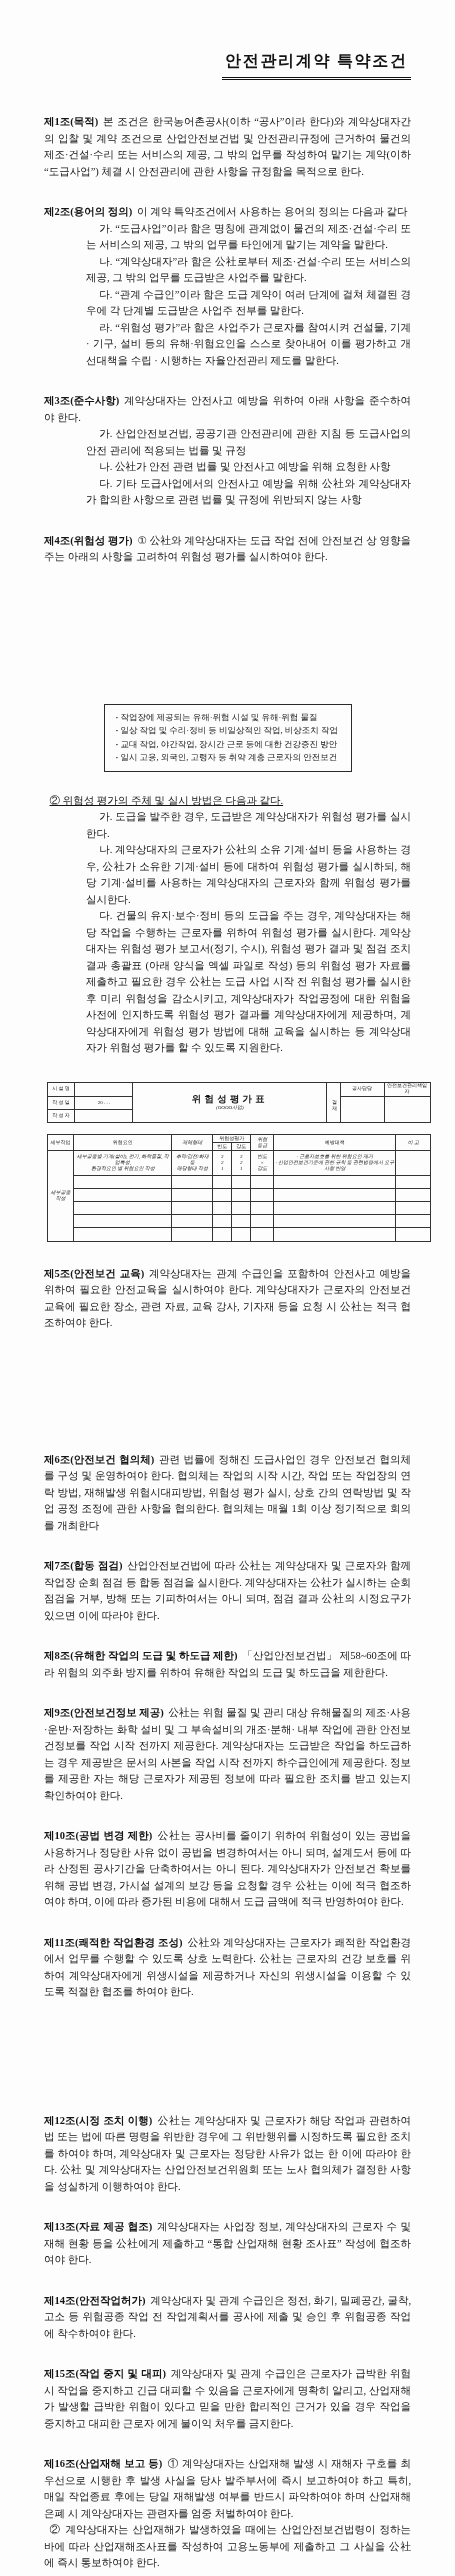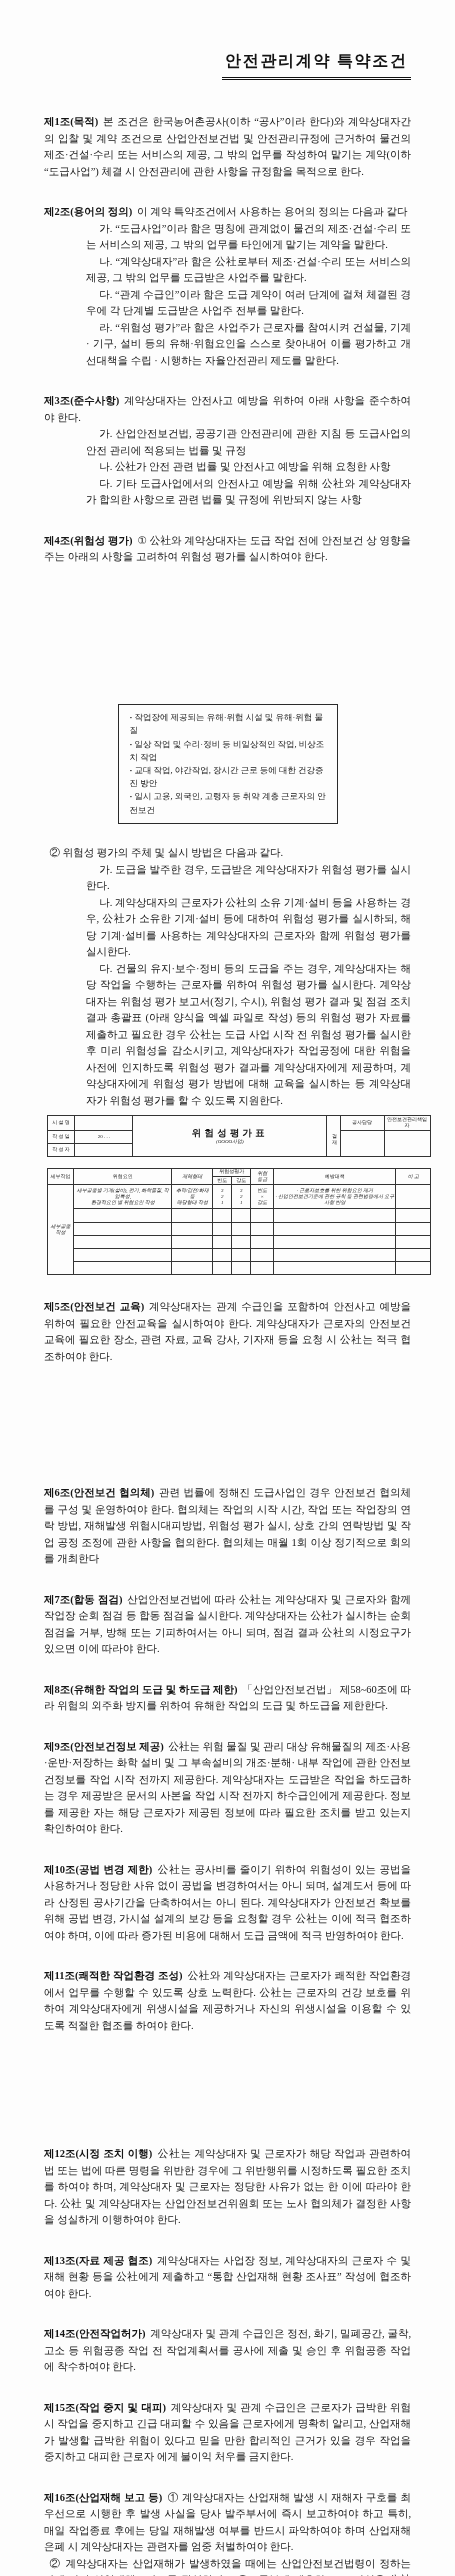--- a/index.html
+++ b/index.html
@@ -20,42 +20,42 @@
     font-size:16px; font-weight:bold; letter-spacing:1.7px;
     padding:0 3.3px 5px 3.3px;
     border-bottom:3.3px double #111;
   }
   p { margin:0; font-size:10.5px; line-height:16.5px; text-align:justify; }
   p.art { margin-top:24px; }
   p.art.first { margin-top:0; }
   .lbl { font-weight:bold; margin-right:0.45em; }
   p.sub { text-indent:13.2px;margin-left:42px; }
   p.cont { text-indent:5.5px; }
-  .mt38 { margin-top:21px; }
+  .mt38 { margin-top:21px;text-decoration:underline; }
   .gap-250 { height:138px; }
   .gap-175 { height:96px; }
   .gap-160 { height:88px; }
   .hl-box {
-    width:220px; margin:0 auto;
+    width:248px; margin:0 auto;
     border:0.6px solid #2a2a2a;
     padding:6.6px 8.8px 6.6px 11px;
     box-sizing:border-box;
   }
   .hl-item { font-size:8.5px; line-height:13.2px; text-align:left; }
   .hl-item::before { content:"\B7\00A0"; font-weight:bold; }
 
   
   table.form { border-collapse:collapse; table-layout:fixed; margin-left:2.8px; }
   table.form td, table.form th {
     border:0.6px solid #333; padding:0.6px 1.1px;
     font-size:5px; line-height:6px; font-weight:normal;
     text-align:center; vertical-align:middle;
     overflow:hidden;
   }
-  table.head-form { margin-top:6px; width:383px; }
+  table.head-form { margin-top:25px; width:383px; }
   table.main-form { margin-top:11px; width:383px; }
   .ft-title { font-size:9.4px; font-weight:bold; letter-spacing:3.3px; line-height:11px; }
   .ft-sub   { font-size:5px; font-style:italic; line-height:6px; }
   .vert { writing-mode:vertical-rl; text-orientation:upright; letter-spacing:1.1px; padding:0; }
   .ital { font-style:italic; }
   .pre  { white-space:pre-line; }
   .left { text-align:left; }
   td.sig { height:22px; }
   tr.er td { height:11px; }
   td.h22 { height:11px; }

